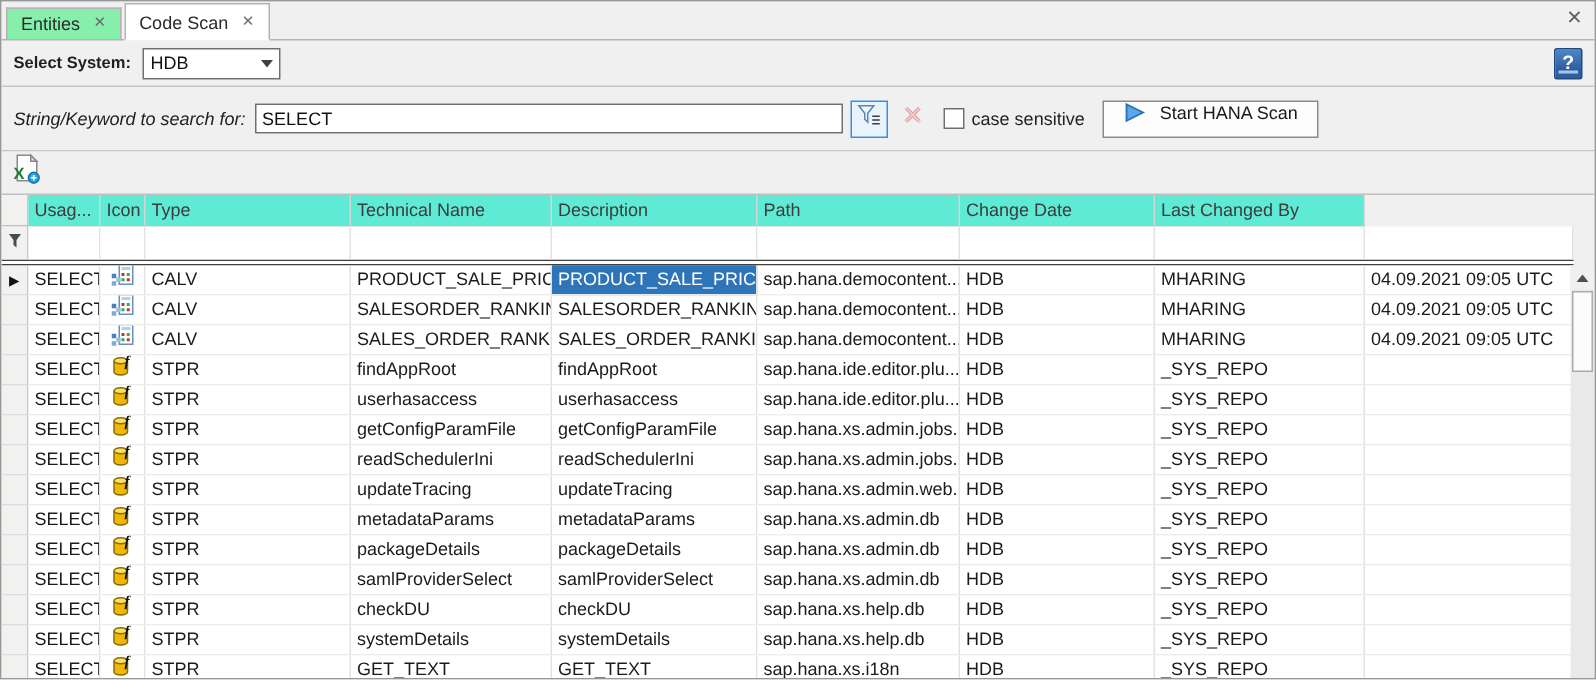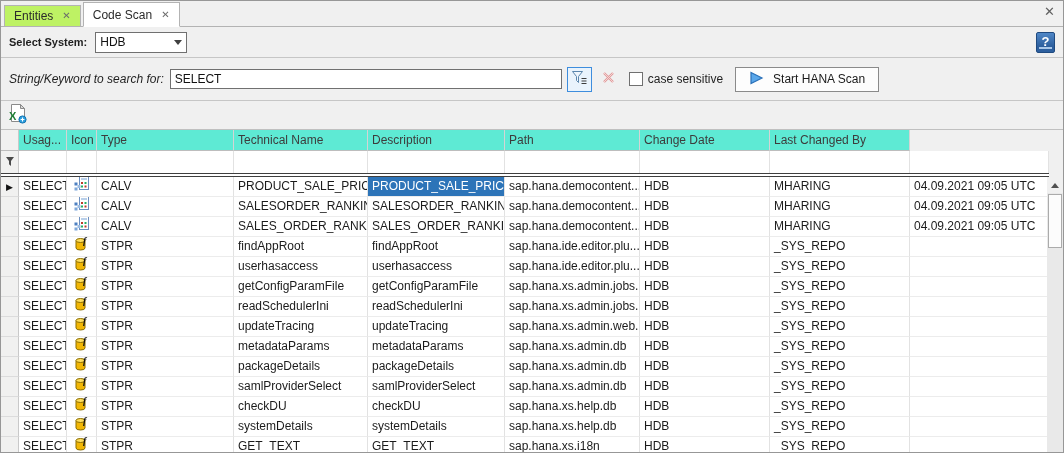--- a/index.html
+++ b/index.html
@@ -6,21 +6,21 @@
   html,body { width:1064px; height:453px; overflow:hidden; }
   body { font-family:"Liberation Sans", sans-serif; background:#f0f0f0; }
   .window { position:relative; width:1064px; height:453px; background:#f0f0f0;
             border:1px solid #979797; overflow:hidden; }
 
   
   .tabbar { height:26px; display:flex; align-items:flex-end; padding-left:3px;
             border-bottom:1px solid #b3b3b3; background:#f0f0f0; position:relative; z-index:2; }
   .tab { display:flex; align-items:center; gap:9px; font-size:12px; color:#2b2b2b;
          border:1px solid #b3b3b3; border-bottom:none; padding:0 9px; height:21px;
-         background:#bef264; margin-right:2px; cursor:default; }
+         background:#86efac; margin-right:2px; cursor:default; }
   .tab.active { background:#fff; height:25px; margin-bottom:-1px; border-bottom:1px solid #fff; }
   .tab-close { font-size:10px; color:#6b6b6b; line-height:1; }
   .panel-close { margin-left:auto; align-self:flex-start; margin-top:4px; margin-right:8px;
                  font-size:13px; color:#5f5f5f; line-height:1; }
 
   
   .sysrow { height:31px; display:flex; align-items:center; padding:0 8px;
             border-bottom:1px solid #c6c6c6; background:#f0f0f0; }
   .sysrow .lbl { font-size:11px; font-weight:bold; color:#1f1f1f; }
   .combo { width:92px; height:21px; margin-left:8px; background:#fff; border:1px solid #707070;
@@ -40,21 +40,21 @@
   .searchrow .lbl { font-size:12px; color:#1f1f1f;font-style:italic; }
   .search-input { width:392px; height:20px; margin-left:6px; border:1px solid #707070;
                   font-family:"Liberation Sans",sans-serif; font-size:12px; padding:0 4px;
                   background:#fff; color:#111; }
   .iconbtn { width:25px; height:25px; display:flex; align-items:center; justify-content:center;
              background:transparent; border:1px solid transparent; }
   .iconbtn.focused { border:1px solid #3e8ddd; background:#e9f3fc; }
   .iconbtn.disabled { opacity:.5; }
   .cbx { width:14px; height:14px; border:1px solid #707070; background:#fff; margin-left:8px; }
   .cbx-label { font-size:12px; color:#1f1f1f; margin-left:5px; }
-  .scanbtn { margin-left:12px; height:25px; display:flex; align-items:center; gap:9px;
+  .scanbtn { margin-left:12px; height:25px; display:flex; align-items:flex-start; gap:9px;
              padding:0 13px; background:#fdfdfd; border:1px solid #8a8a8a; font-size:12px;
              color:#1a1a1a; }
 
   
   .toolsrow { height:28px; display:flex; align-items:center; padding:0 4px; background:#f0f0f0; }
   .toolbtn { width:24px; height:24px; display:flex; align-items:center; justify-content:center; }
 
   
   .grid { position:relative; height:323px; overflow:hidden; background:#f0f0f0;
           border-top:1px solid #c0c0c0; }

